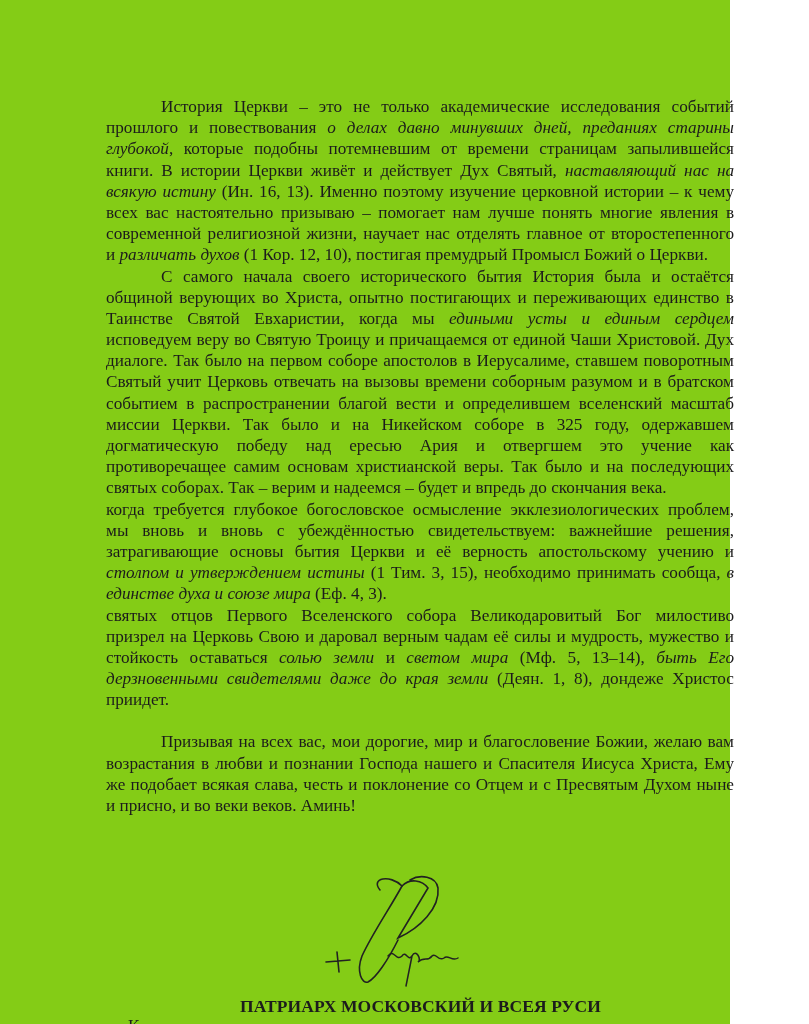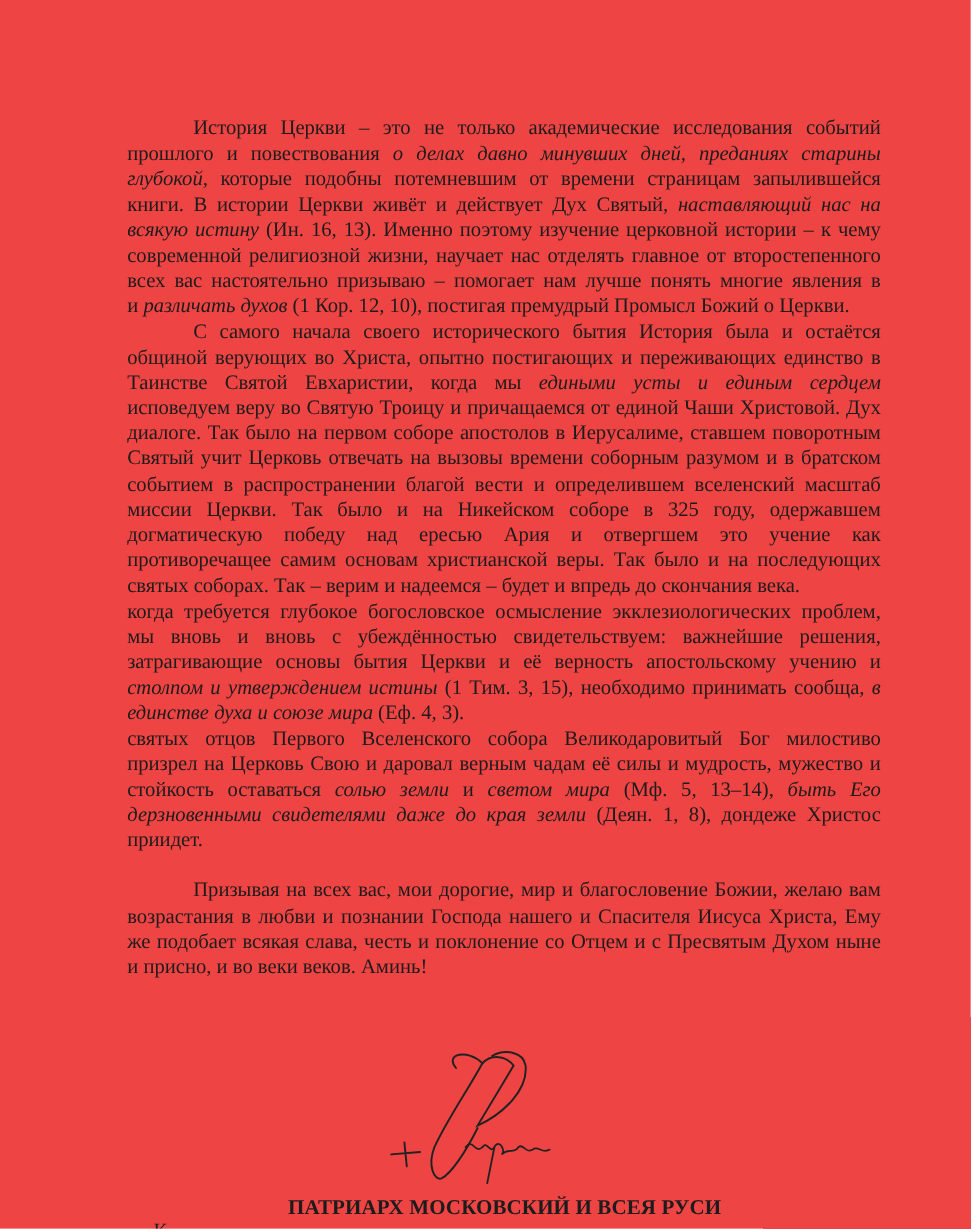--- a/index.html
+++ b/index.html
@@ -1,19 +1,19 @@
 <!DOCTYPE html>
 <html><head>
 <meta charset="utf-8">
 <style>
   html, body { margin: 0; padding: 0; background: #ffffff; }
   body { width: 809px; height: 1024px; overflow: hidden; position: relative; }
   .page {
-    position: absolute; left: 0; top: 0; width: 809px; height: 1024px;
-    background: #ef4444;
+    position: absolute; left: 0; top: 0; width: 730px; height: 1024px;
+    background: #84cc16;
   }
   .body-text {
     position: absolute; left: 106px; top: 96px; width: 628px;
     font-family: "Liberation Serif", "DejaVu Serif", serif;
     font-size: 17.2px; line-height: 21.2px; color: #1c1c1c;
   }
   .line { display: block; white-space: nowrap; text-align: justify; text-align-last: justify; height: 21.2px; }
   .line.last { text-align-last: left; }
   .line.indent { padding-left: 55px; }
   .gap { height: 21px; }
@@ -34,22 +34,22 @@
 <body>
 
 <div class="page">
   <div class="body-text" id="body-text">
       <div>
         <span class="line indent"><span>История Церкви – это не только академические исследования событий</span></span>
         <span class="line"><span>прошлого и повествования </span><i>о делах давно минувших дней, преданиях старины</i></span>
         <span class="line"><i>глубокой</i><span>, которые подобны потемневшим от времени страницам запылившейся</span></span>
         <span class="line"><span>книги. В истории Церкви живёт и действует Дух Святый, </span><i>наставляющий нас на</i></span>
         <span class="line"><i>всякую истину</i><span> (Ин. 16, 13). Именно поэтому изучение церковной истории – к чему</span></span>
+        <span class="line"><span>всех вас настоятельно призываю – помогает нам лучше понять многие явления в</span></span>
         <span class="line"><span>современной религиозной жизни, научает нас отделять главное от второстепенного</span></span>
-        <span class="line"><span>всех вас настоятельно призываю – помогает нам лучше понять многие явления в</span></span>
         <span class="line last"><span>и </span><i>различать духов</i><span> (1 Кор. 12, 10), постигая премудрый Промысл Божий о Церкви.</span></span>
       </div>
       <div>
         <span class="line indent"><span>С самого начала своего исторического бытия История была и остаётся</span></span>
         <span class="line"><span>общиной верующих во Христа, опытно постигающих и переживающих единство в</span></span>
         <span class="line"><span>Таинстве Святой Евхаристии, когда мы </span><i>едиными усты и единым сердцем</i></span>
         <span class="line"><span>исповедуем веру во Святую Троицу и причащаемся от единой Чаши Христовой. Дух</span></span>
         <span class="line"><span>диалоге. Так было на первом соборе апостолов в Иерусалиме, ставшем поворотным</span></span>
         <span class="line"><span>Святый учит Церковь отвечать на вызовы времени соборным разумом и в братском</span></span>
         <span class="line"><span>событием в распространении благой вести и определившем вселенский масштаб</span></span>

